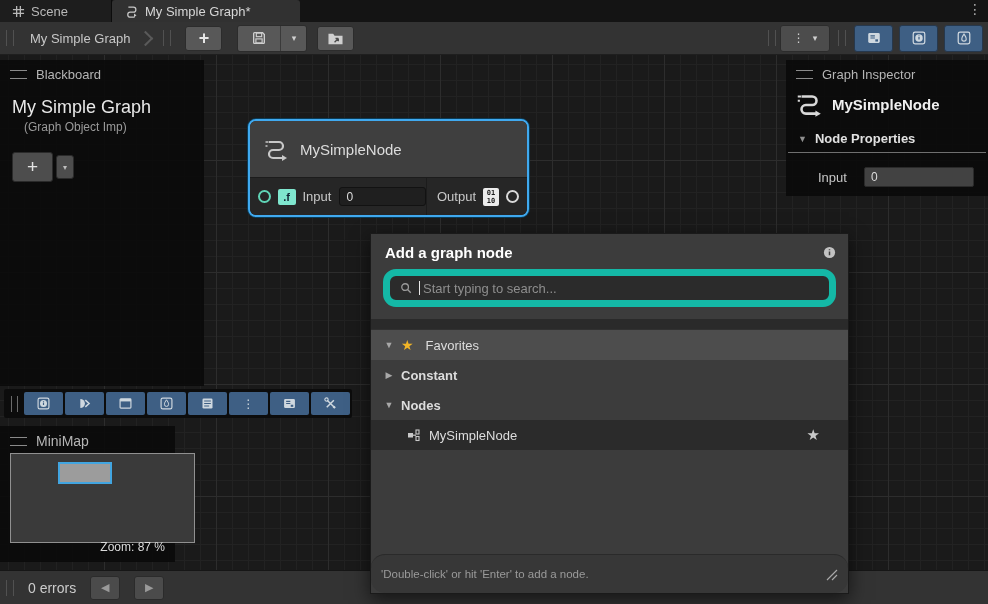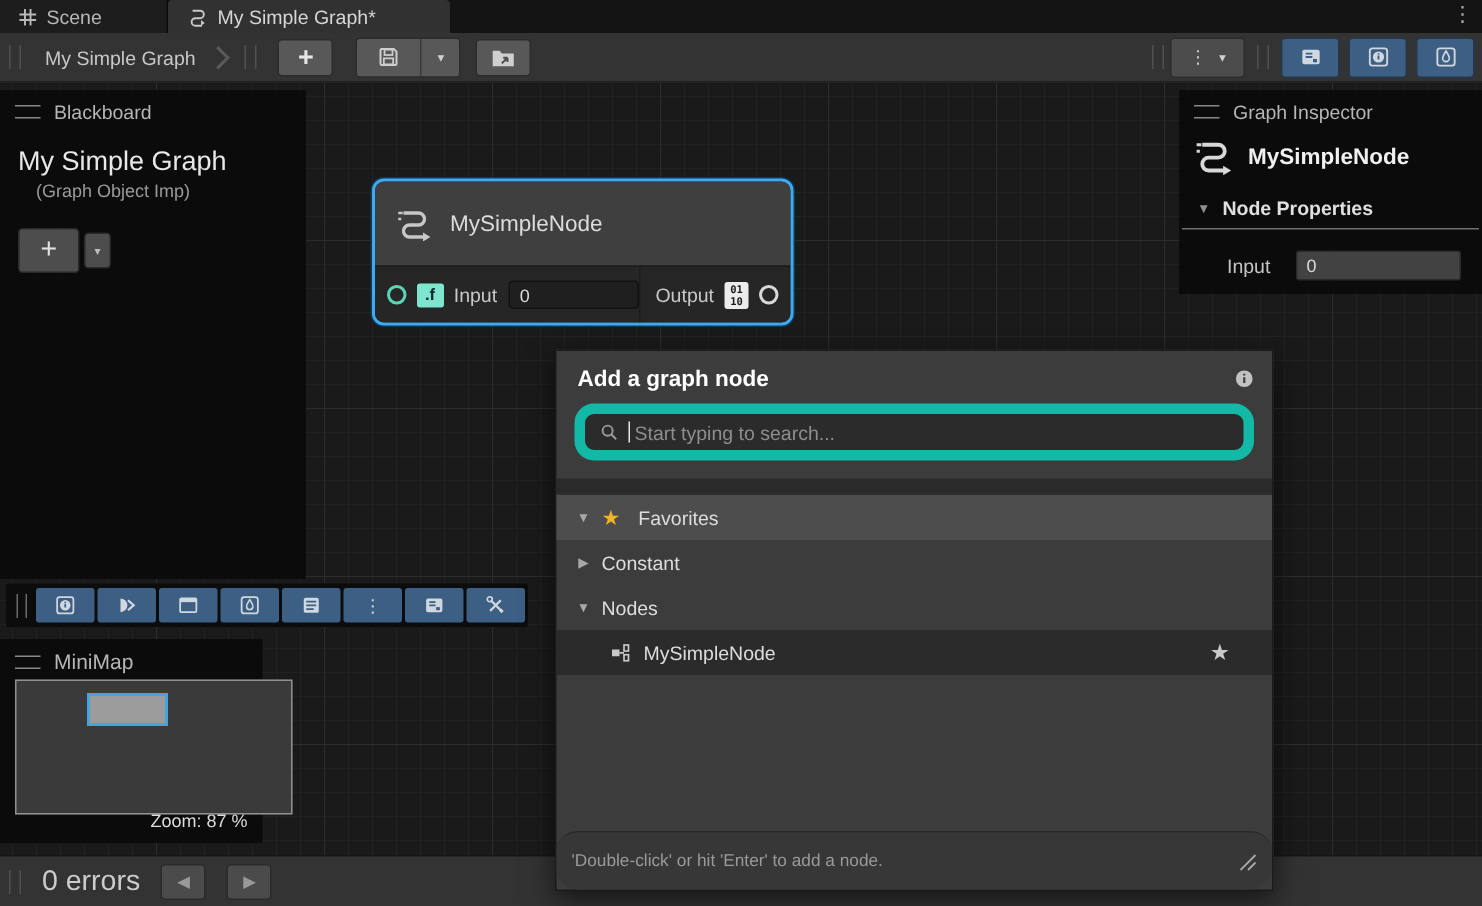--- a/index.html
+++ b/index.html
@@ -105,21 +105,21 @@
   .insp-fold .tri{color:#8f8f8f;font-size:9px;}
   .insp-fold .lbl{color:#e0e0e0;font-size:13px;font-weight:bold;}
   .insp-row{display:flex;align-items:center;padding:14px 8px 0 32px;}
   .insp-row .lbl{color:#c6c6c6;font-size:13px;width:44px;}
   .insp-field{width:110px;height:20px;background:#424242;border:1px solid #2a2a2a;border-radius:2px;
     color:#dcdcdc;font-size:12px;display:flex;align-items:center;padding-left:6px;box-sizing:border-box;margin-left:2px;}
 
   
   .statusbar{left:0;top:570px;width:988px;height:34px;background:#333333;border-top:1px solid #161616;
     z-index:2;display:flex;align-items:center;box-sizing:border-box;}
-  .status-errors{color:#cccccc;font-size:19px;margin:0 14px 0 10px;}
+  .status-errors{color:#cccccc;font-size:14px;margin:0 14px 0 10px;}
   .nav-btn{width:28px;height:22px;background:#4b4b4b;border:1px solid #2b2b2b;border-radius:3px;
     color:#9a9a9a;font-size:11px;display:flex;align-items:center;justify-content:center;margin-right:14px;cursor:pointer;}
 
   
   .dialog{left:370px;top:233px;width:479px;height:361px;background:#3c3c3c;border:1px solid #1a1a1a;
     box-sizing:border-box;z-index:5;box-shadow:0 6px 18px rgba(0,0,0,0.6);display:flex;flex-direction:column;}
   .dlg-title-row{display:flex;align-items:center;padding:10px 12px 8px 14px;}
   .dlg-title{color:#ffffff;font-size:15px;font-weight:bold;flex:1;}
   .dlg-search{margin:0 12px;height:24px;background:#2b2b2b;border:7px solid #14b8a6;border-radius:13px;
     display:flex;align-items:center;padding:0 10px;cursor:text;}
@@ -128,21 +128,21 @@
     flex:1;font-family:inherit;}
   .dlg-search input::placeholder{color:#8e8e8e;}
   .dlg-gap{height:10px;background:#2a2a2a;margin-top:12px;border-bottom:1px solid #303030;}
   .tree{flex:1;}
   .trow{height:30px;display:flex;align-items:center;font-size:13px;color:#dddddd;cursor:pointer;}
   .trow .tri{width:12px;text-align:center;color:#a8a8a8;font-size:9px;margin-left:12px;}
   .trow.highlight{background:#4d4d4d;}
   .trow.dark{background:#2b2b2b;}
   .trow .star{color:#f0b428;font-size:14px;margin:0 6px 0 6px;}
   .trow .label{margin-left:6px;}
-  .trow .label.noicon{}
+  .trow .label.noicon{font-weight:bold;}
   .trow .child-icon{margin-left:36px;margin-right:8px;display:flex;}
   .trow .fav-star{margin-left:auto;margin-right:28px;color:#c9c9c9;font-size:15px;}
   .dlg-footer{height:39px;background:#373737;border-top:1px solid #2a2a2a;display:flex;align-items:center;
     color:#9a9a9a;font-size:11.5px;padding:0 10px;box-sizing:border-box;border-radius:14px;}
   .resize{margin-left:auto;}
 
   .icon-svg{display:block;}
 </style>
 </head>
 <body>

